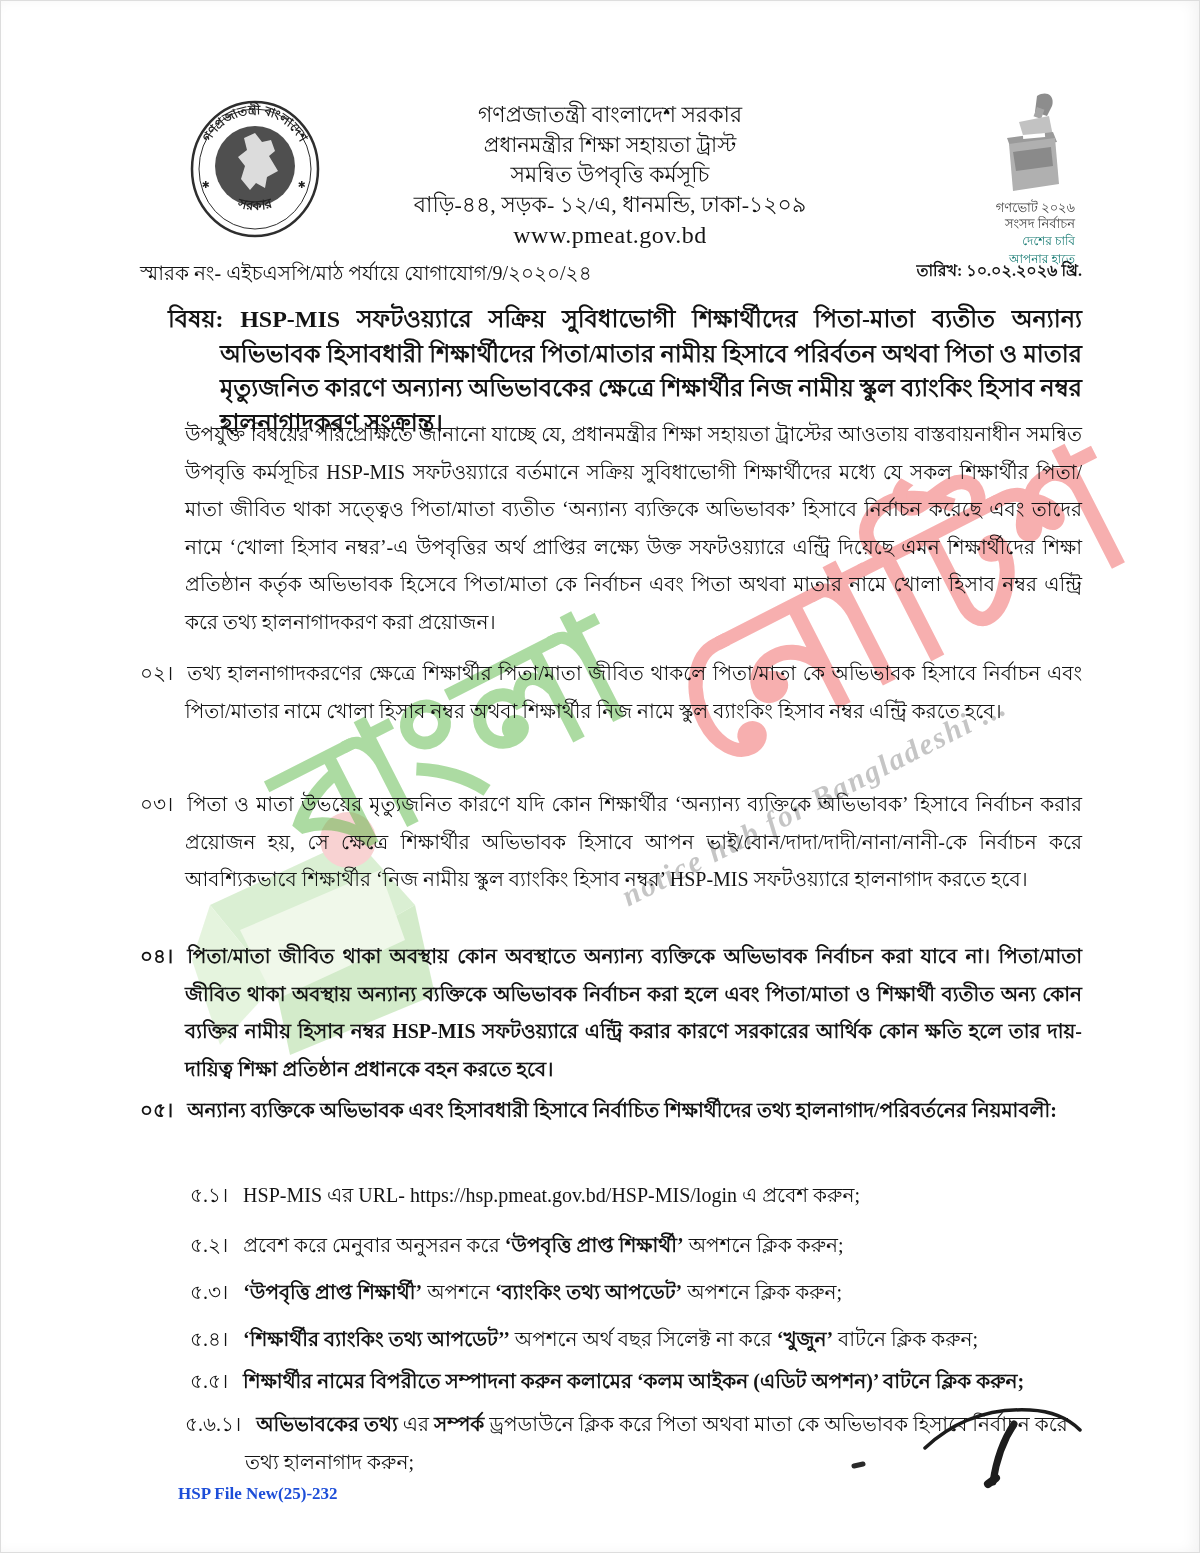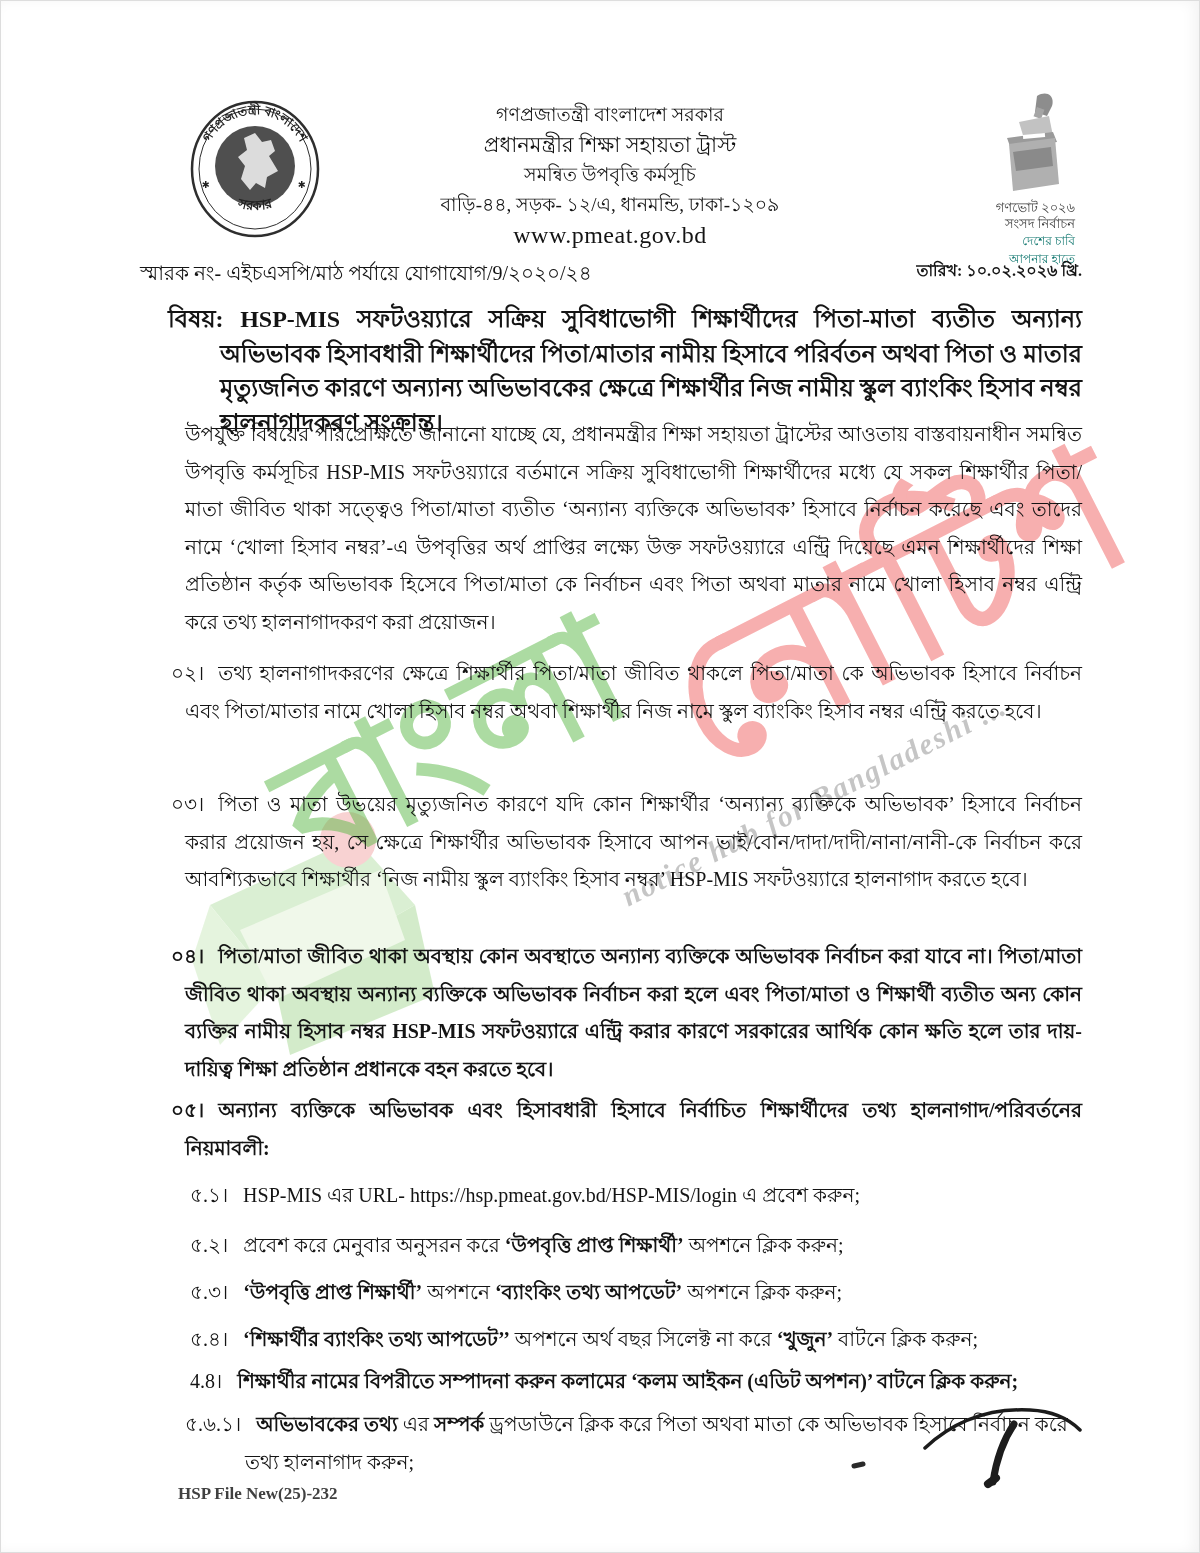--- a/index.html
+++ b/index.html
@@ -14,42 +14,42 @@
     color:#5cb947;opacity:.5;transform:rotate(-27deg);letter-spacing:4px;white-space:nowrap;}
   .wm-word2{position:absolute;left:660px;top:470px;font-size:175px;font-weight:700;
     color:#ee4f4f;opacity:.45;transform:rotate(-27deg);letter-spacing:4px;white-space:nowrap;}
   .wm-tagline{position:absolute;left:590px;top:740px;width:620px;font-size:30px;font-style:italic;
     font-weight:700;color:#a0a0a0;opacity:.6;transform:rotate(-27deg);letter-spacing:2px;white-space:nowrap;}
   .wm-envelope{position:absolute;left:180px;top:810px;opacity:.5;}
   
   .content{position:absolute;inset:0;z-index:1;}
   .seal{position:absolute;left:188px;top:98px;}
   .hdr{position:absolute;left:300px;top:100px;width:620px;text-align:center;line-height:30px;}
-  .hdr div{font-size:19px;}
+  .hdr div{font-size:22px;}
   .hdr .l2{font-size:21px;}
   .hdr .l5{font-size:24px;letter-spacing:.5px;}
   .election{position:absolute;left:885px;top:92px;width:190px;text-align:right;}
   .election .icon{margin:0 auto;}
   .election .txt{font-size:13px;line-height:16px;color:#3c3c3c;}
   .election .txt .big{font-size:12px;font-weight:400;color:#0f766e;line-height:18px;}
   .memo{position:absolute;left:140px;top:258px;font-size:20px;}
   .date{position:absolute;right:118px;top:258px;font-size:16px;font-weight:600;}
   .subject{position:absolute;left:168px;top:302px;width:914px;padding-left:52px;text-indent:-52px;
     box-sizing:border-box;font-weight:700;font-size:24px;line-height:34.5px;text-align:justify;}
   .para1{position:absolute;left:185px;top:416px;width:897px;font-size:20px;line-height:37.6px;text-align:justify;}
   .item{position:absolute;left:140px;width:942px;padding-left:45px;text-indent:-45px;
     box-sizing:border-box;font-size:20px;line-height:37.6px;text-align:justify;}
-  .item .no{margin-right:14px;margin-left:31px;}
+  .item .no{margin-right:14px;}
   .item.bold, .item.bold .no{font-weight:700;}
   .sub{position:absolute;left:190px;width:892px;padding-left:55px;text-indent:-55px;
     box-sizing:border-box;font-size:20px;line-height:38px;}
   .sub .no{margin-right:15px;}
   .sub.deep{left:185px;width:897px;padding-left:60px;text-indent:-60px;}
   .b{font-weight:700;}
-  .footer{position:absolute;left:178px;top:1484px;font-size:17px;font-weight:600;color:#404040;}
+  .footer{position:absolute;left:178px;top:1484px;font-size:17px;font-weight:600;color:#1d4ed8;}
   .signature{position:absolute;left:830px;top:1390px;}
   .i02{top:655px;} .i03{top:786px;} .i04{top:938px;} .i05{top:1092px;}
   .s51{top:1176px;} .s52{top:1226px;} .s53{top:1273px;} .s54{top:1320px;}
   .s55{top:1362px;} .s561{top:1405px;}
 </style>
 </head>
 <body>
 
 <div class="page">
 
@@ -127,21 +127,21 @@
     <div class="item i05 bold"><span class="no">০৫।</span><span><span class="b">অন্যান্য ব্যক্তিকে অভিভাবক এবং হিসাবধারী হিসাবে নির্বাচিত শিক্ষার্থীদের তথ্য হালনাগাদ/পরিবর্তনের নিয়মাবলী:</span></span></div>
 
     <div class="sub s51"><span class="no">৫.১।</span><span><span>HSP-MIS এর URL- https://hsp.pmeat.gov.bd/HSP-MIS/login এ প্রবেশ করুন;</span></span></div>
 
     <div class="sub s52"><span class="no">৫.২।</span><span><span>প্রবেশ করে মেনুবার অনুসরন করে </span><span class="b">‘উপবৃত্তি প্রাপ্ত শিক্ষার্থী’</span><span> অপশনে ক্লিক করুন;</span></span></div>
 
     <div class="sub s53"><span class="no">৫.৩।</span><span><span class="b">‘উপবৃত্তি প্রাপ্ত শিক্ষার্থী’</span><span> অপশনে </span><span class="b">‘ব্যাংকিং তথ্য আপডেট’</span><span> অপশনে ক্লিক করুন;</span></span></div>
 
     <div class="sub s54"><span class="no">৫.৪।</span><span><span class="b">‘শিক্ষার্থীর ব্যাংকিং তথ্য আপডেট’’</span><span> অপশনে অর্থ বছর সিলেক্ট না করে </span><span class="b">‘খুজুন’</span><span> বাটনে ক্লিক করুন;</span></span></div>
 
-    <div class="sub s55"><span class="no">4.8।</span><span><span class="b">শিক্ষার্থীর নামের বিপরীতে সম্পাদনা করুন কলামের ‘কলম আইকন (এডিট অপশন)’ বাটনে ক্লিক করুন;</span></span></div>
+    <div class="sub s55"><span class="no">৫.৫।</span><span><span class="b">শিক্ষার্থীর নামের বিপরীতে সম্পাদনা করুন কলামের ‘কলম আইকন (এডিট অপশন)’ বাটনে ক্লিক করুন;</span></span></div>
 
     <div class="sub deep s561"><span class="no">৫.৬.১।</span><span><span class="b">অভিভাবকের তথ্য</span><span> এর </span><span class="b">সম্পর্ক</span><span> ড্রপডাউনে ক্লিক করে পিতা অথবা মাতা কে অভিভাবক হিসাবে নির্বাচন করে তথ্য হালনাগাদ করুন;</span></span></div>
 
     <svg class="signature" width="270" height="110" viewBox="0 0 270 110">
       <path d="M 95,58 C 125,30 160,18 200,20 C 222,21 238,28 250,40" fill="none" stroke="#1c1c1c" stroke-width="3.5" stroke-linecap="round"></path>
       <path d="M 163,92 C 166,72 172,52 184,34" fill="none" stroke="#1c1c1c" stroke-width="7" stroke-linecap="round"></path>
       <path d="M 158,94 L 166,88" fill="none" stroke="#1c1c1c" stroke-width="8" stroke-linecap="round"></path>
       <path d="M 24,76 l 9,-2" fill="none" stroke="#2a2a2a" stroke-width="5" stroke-linecap="round"></path>
     </svg>
 

